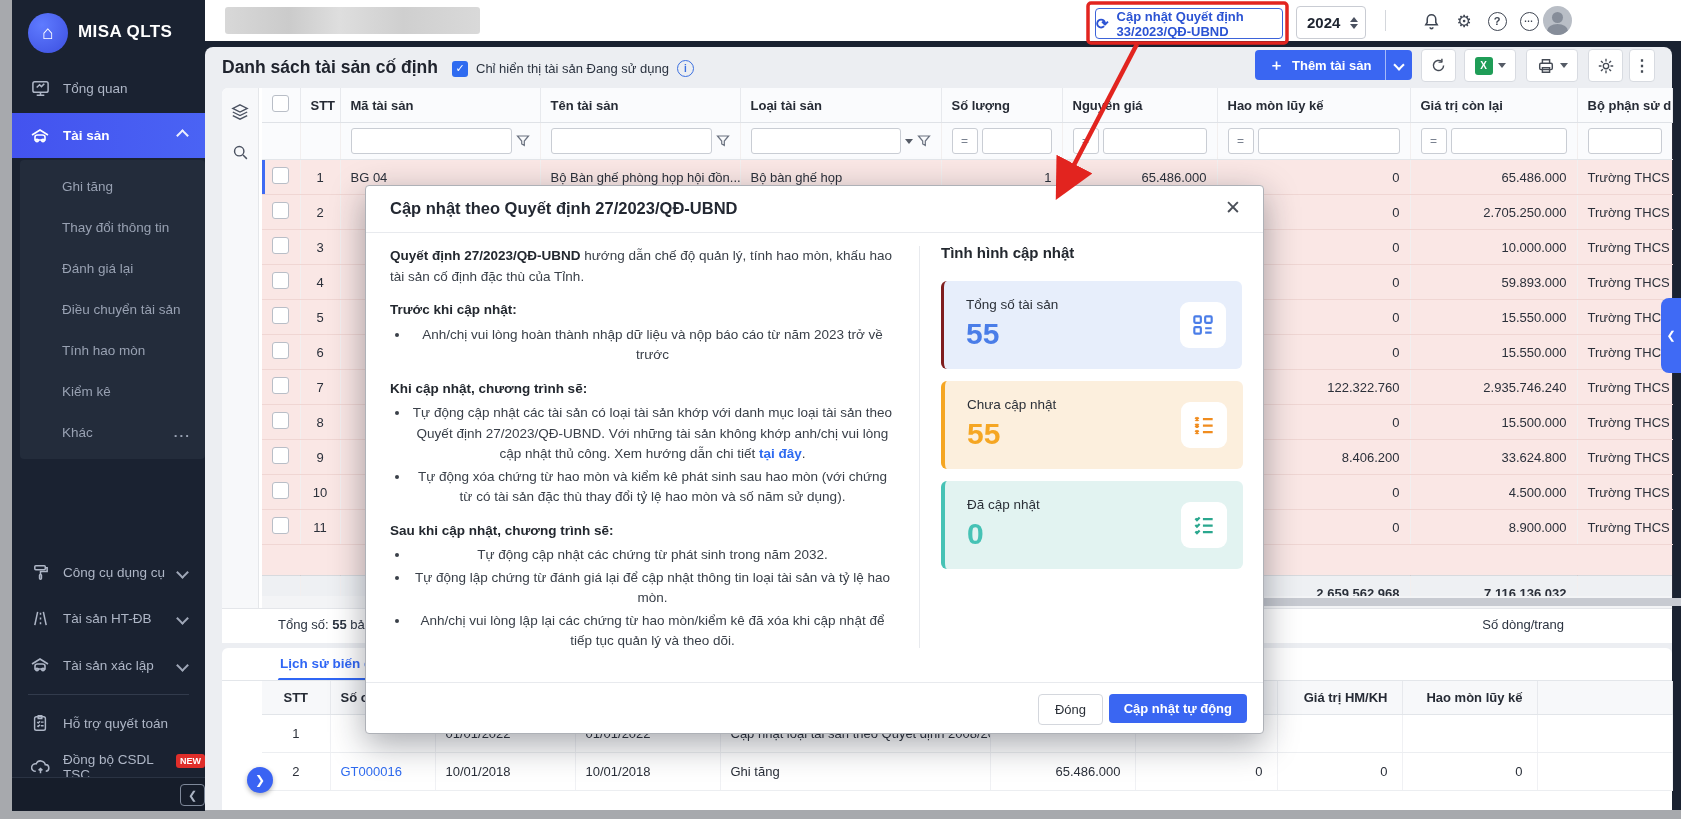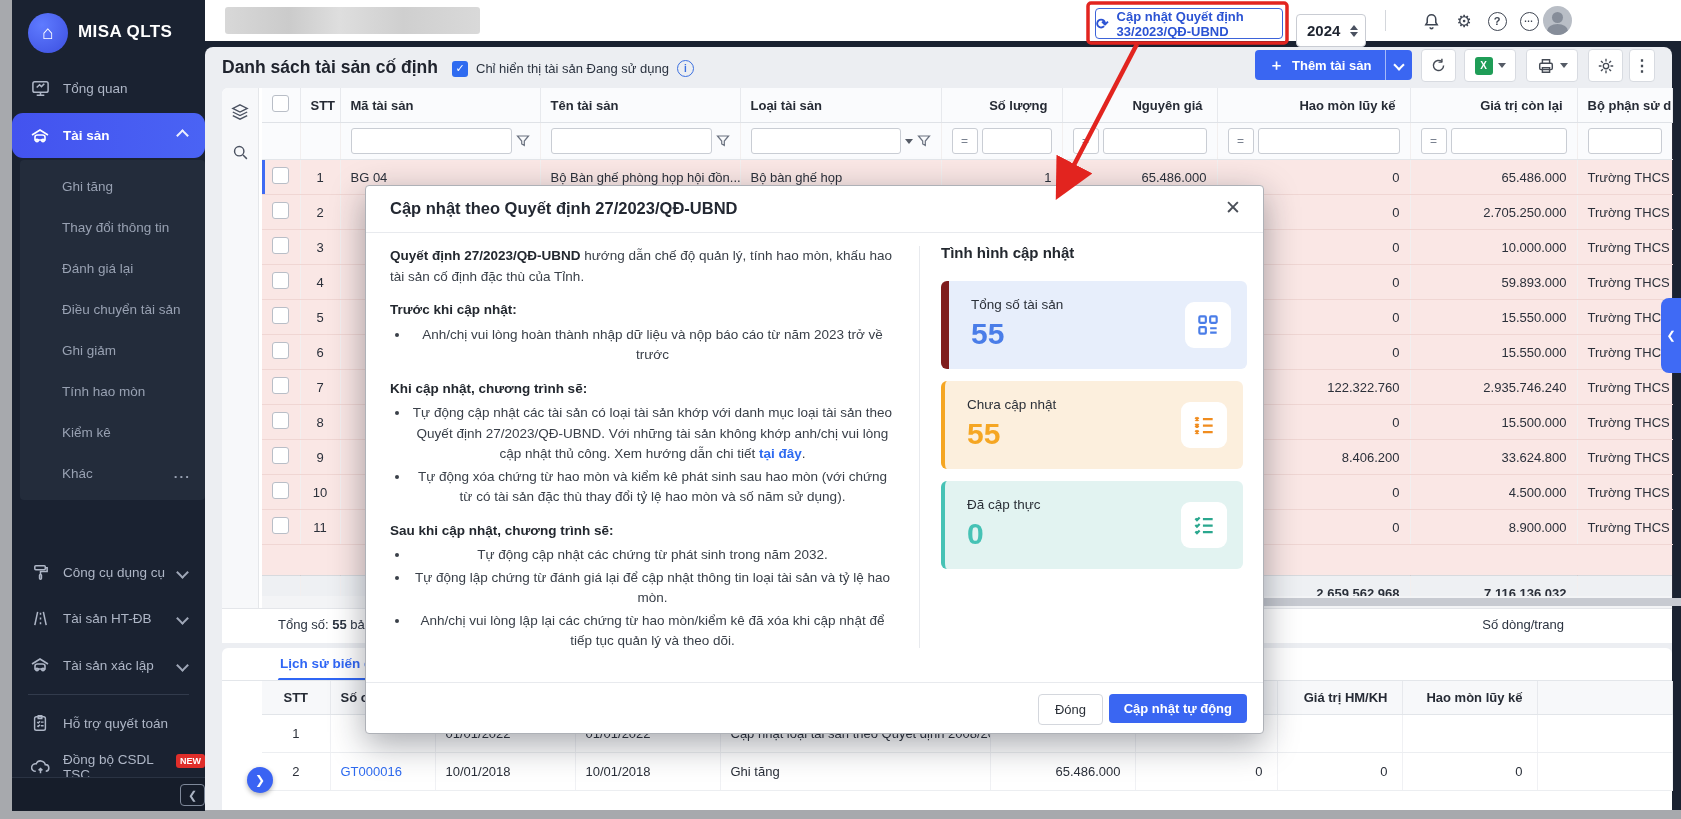--- a/index.html
+++ b/index.html
@@ -8,40 +8,40 @@
   .abs{position:absolute;}
   
   #app{left:12px;top:0;width:1669px;height:810px;background:#1a2231;}
   
   #sidebar{left:12px;top:0;width:193px;height:810px;background:#1a2231;color:#aeb6c6;}
   .logo-circle{position:absolute;left:16px;top:13px;width:40px;height:40px;border-radius:50%;
     background:radial-gradient(circle at 35% 30%,#5f7bff,#3c4fe0);display:flex;align-items:center;justify-content:center;color:#fff;font-size:19px;}
   .brand{position:absolute;left:66px;top:22px;font-size:17px;font-weight:bold;color:#fff;letter-spacing:.4px;}
   .side-item{position:absolute;left:0;width:193px;height:42px;display:flex;align-items:center;font-size:13.5px;color:#aeb6c6;cursor:pointer;}
   .side-item .s-ico{width:20px;height:20px;margin-left:18px;margin-right:13px;flex:0 0 auto;display:flex;align-items:center;justify-content:center;}
-  .side-item.active{background:linear-gradient(90deg,#4353ef,#4a63f4);color:#fff;font-weight:bold;border-radius:11px;}
+  .side-item.active{background:linear-gradient(90deg,#4353ef,#4a63f4);color:#fff;font-weight:bold;}
   .chev{width:7px;height:7px;border-right:2px solid currentColor;border-bottom:2px solid currentColor;display:inline-block;}
   .chev.down{transform:rotate(45deg);}
   .chev.up{transform:rotate(-135deg);}
   .side-item .chev{margin-left:auto;margin-right:18px;opacity:.9;}
   #submenu{position:absolute;left:8px;top:160px;width:185px;background:#232c3b;border-radius:4px;padding:6px 0;}
   .sub-item{height:41px;display:flex;align-items:center;padding-left:42px;padding-right:14px;font-size:13.5px;color:#98a1b2;cursor:pointer;}
   .sub-item .dots{margin-left:auto;letter-spacing:2px;color:#9aa3b4;font-weight:bold;}
   .side-divider{position:absolute;left:16px;width:161px;border-top:1px solid #323b4c;}
   .new-badge{background:#e02e2a;color:#fff;font-size:9px;font-weight:bold;border-radius:3px;padding:2px 4px;margin-left:8px;position:relative;top:-6px;}
   #side-bottom{left:12px;top:777px;width:193px;height:33px;background:#161d2a;border-top:1px solid #2a3343;}
   #collapse-btn{left:180px;top:784px;width:23px;height:20px;border:1px solid #7e8899;border-radius:4px;color:#aab3c2;
     display:flex;align-items:center;justify-content:center;font-size:11px;cursor:pointer;}
   
   #topbar{left:205px;top:0;width:1476px;height:41px;background:#fff;}
   #blurbox{left:225px;top:7px;width:255px;height:27px;border-radius:3px;
     background:linear-gradient(90deg,#d8d8d8,#cbcbcb 25%,#dedede 45%,#cfcfcf 70%,#d9d9d9);}
   #update-btn{left:1095px;top:8px;width:186px;height:29px;border:1.5px solid #3d63d9;border-radius:4px;background:#fff;
     display:flex;align-items:center;justify-content:center;gap:8px;color:#2b53d3;font-size:13px;font-weight:bold;cursor:pointer;}
-  #year-box{left:1296px;top:14px;width:68px;height:31px;border:1px solid #c9ccd3;border-radius:4px;background:#fff;
+  #year-box{left:1296px;top:6px;width:68px;height:31px;border:1px solid #c9ccd3;border-radius:4px;background:#fff;
     display:flex;align-items:center;cursor:pointer;}
   #year-box .yr{font-size:15px;font-weight:bold;color:#1e2430;margin-left:10px;}
   .spin{margin-left:auto;margin-right:7px;display:flex;flex-direction:column;gap:2px;}
   .spin i{width:0;height:0;border-left:4px solid transparent;border-right:4px solid transparent;display:block;}
   .spin .u{border-bottom:5px solid #4a5160;}
   .spin .d{border-top:5px solid #4a5160;}
   #top-divider{left:1385px;top:10px;height:21px;border-left:1px solid #d4d7dc;}
   .top-ico{top:10px;width:22px;height:22px;color:#3f4653;display:flex;align-items:center;justify-content:center;font-size:17px;cursor:pointer;}
   .circ-ico{border:1.6px solid #3f4653;border-radius:50%;width:17px;height:17px;font-size:11px;font-weight:bold;display:flex;align-items:center;justify-content:center;}
   #avatar{left:1543px;top:6px;width:29px;height:29px;border-radius:50%;background:#b9bec6;overflow:hidden;cursor:pointer;}
@@ -61,21 +61,21 @@
   .caret-sm{width:0;height:0;border-left:4px solid transparent;border-right:4px solid transparent;border-top:5px solid #555b66;}
   .xls{width:18px;height:18px;background:#1f9d57;border-radius:3px;color:#fff;font-size:10px;font-weight:bold;display:flex;align-items:center;justify-content:center;}
   
   #grid-card{left:222px;top:88px;width:1450px;height:554px;background:#fff;border-radius:6px 0 0 0;}
   #icon-strip{left:222px;top:88px;width:36px;height:520px;background:#f7f8fa;border-right:1px solid #e5e7ea;border-radius:6px 0 0 0;}
   .strip-ico{left:230px;width:20px;height:20px;color:#4a5160;display:flex;align-items:center;justify-content:center;cursor:pointer;}
   table.grid{border-collapse:collapse;table-layout:fixed;}
   #main-table{position:absolute;left:262px;top:88px;width:1410px;}
   #main-table th{height:34px;background:#fafbfd;border-right:1px solid #e7e9ed;border-bottom:1px solid #dfe2e7;
     font-size:13px;color:#262b35;font-weight:bold;text-align:left;padding:0 10px;white-space:nowrap;overflow:hidden;}
-  #main-table th.num{text-align:right;padding-right:14px;}
+  #main-table th.num{text-align:left;padding-right:14px;}
   #main-table td{font-size:13px;color:#2b303a;padding:0 10px;white-space:nowrap;overflow:hidden;border-right:1px solid rgba(150,120,120,.12);}
   tr.filter-row td{height:36px;background:#fafbfd;border-bottom:1px solid #e3e6ea;border-right:1px solid #e7e9ed;padding:0 4px;}
   .f-wrap{display:flex;align-items:center;gap:4px;}
   .f-input{flex:1;height:24px;border:1px solid #c9cdd4;border-radius:3px;background:#fff;min-width:10px;}
   .eqbox{width:24px;height:24px;border:1px solid #c9cdd4;border-radius:3px;background:#fff;color:#7a8290;font-size:12px;display:flex;align-items:center;justify-content:center;flex:0 0 auto;}
   .funnel,.f-caret{flex:0 0 auto;}
   tr.g-row td{height:34px;background:#fae7e5;border-bottom:1px solid #f0d6d3;}
   tr.g-row td.num{text-align:right;padding-right:14px;}
   tr.g-row td.stt{text-align:center;}
   tr.g-row.selected td:first-child{box-shadow:inset 3px 0 0 #3f6bf3;}
@@ -119,21 +119,21 @@
   ul.m-list{margin:0;padding-left:20px;text-align:center;}
   ul.m-list li{margin:2px 0;}
   .m-link{color:#2e6bf0;font-weight:bold;cursor:pointer;}
   #modal-vr{position:absolute;left:553px;top:60px;height:402px;border-left:1px solid #e8eaee;}
   #modal-right{position:absolute;left:575px;top:58px;width:300px;}
   #status-heading{font-size:15px;font-weight:bold;color:#23282f;margin-bottom:20px;}
   .stat-card{position:relative;width:298px;height:88px;border-radius:6px;margin-bottom:12px;}
   .stat-card .sc-label{position:absolute;left:22px;top:16px;font-size:13.5px;color:#2b3038;}
   .stat-card .sc-value{position:absolute;left:22px;top:36px;font-size:30px;font-weight:bold;}
   .stat-card .sc-ico{position:absolute;right:16px;top:21px;width:46px;height:46px;background:#fff;border-radius:9px;display:flex;align-items:center;justify-content:center;}
-  .stat-card.blue{background:#e7eefb;border-left:8px solid #7f1d1d;text-align:center;}
+  .stat-card.blue{background:#e7eefb;border-left:3px solid #7f1d1d;text-align:center;}
   .stat-card.blue .sc-value{color:#4a7de8;}
   .stat-card.orange{background:#fcefdd;border-left:4px solid #f5a623;}
   .stat-card.orange .sc-value{color:#f5a623;}
   .stat-card.teal{background:#e2f3f1;border-left:4px solid #46c2b5;}
   .stat-card.teal .sc-value{color:#46c2b5;}
   #modal-note{position:absolute;left:575px;top:418px;width:312px;font-size:13px;color:#3a4049;line-height:1.55;}
   #modal-footer{position:absolute;left:0;bottom:0;width:100%;height:50px;border-top:1px solid #e8eaee;}
   #btn-close{position:absolute;right:160px;top:11px;height:29px;padding:0 16px;border:1px solid #d4d7dd;border-radius:4px;
     background:#fff;font-size:13px;color:#2b3038;display:flex;align-items:center;cursor:pointer;}
   #btn-auto{position:absolute;right:16px;top:11px;height:29px;padding:0 15px;border-radius:4px;background:#3a66f2;
@@ -180,23 +180,20 @@
           <span>Ghi tăng</span>
         </div>
         <div class="sub-item">
           <span>Thay đổi thông tin</span>
         </div>
         <div class="sub-item">
           <span>Đánh giá lại</span>
         </div>
         <div class="sub-item">
           <span>Điều chuyển tài sản</span>
-        </div>
-        <div class="sub-item">
-          <span>Ghi giảm</span>
         </div>
         <div class="sub-item">
           <span>Tính hao mòn</span>
         </div>
         <div class="sub-item">
           <span>Kiểm kê</span>
         </div>
         <div class="sub-item">
           <span>Khác</span>
           <span class="dots">...</span>
@@ -717,21 +714,21 @@
         <span class="sc-label">Chưa cập nhật</span>
         <span class="sc-value">55</span>
         <span class="sc-ico">
           <svg width="26" height="26" viewBox="0 0 24 24" fill="none" stroke="#f08c1e" stroke-width="2">
               <path d="M4 5l3 3M7 5L4 8M11 6.5h9M4 11l3 3M7 11l-3 3M11 12.5h9M4 17l3 3M7 17l-3 3M11 18.5h9"></path>
             </svg>
         </span>
       </div>
 
       <div class="stat-card teal">
-        <span class="sc-label">Đã cập thực</span>
+        <span class="sc-label">Đã cập nhật</span>
         <span class="sc-value">0</span>
         <span class="sc-ico">
           <svg width="26" height="26" viewBox="0 0 24 24" fill="none" stroke="#2aa78e" stroke-width="2">
               <path d="M4 6l1.5 1.5L8 5M11 6.5h9M4 12l1.5 1.5L8 11M11 12.5h9M4 18l1.5 1.5L8 17M11 18.5h9"></path>
             </svg>
         </span>
       </div>
     </div>
 
 

